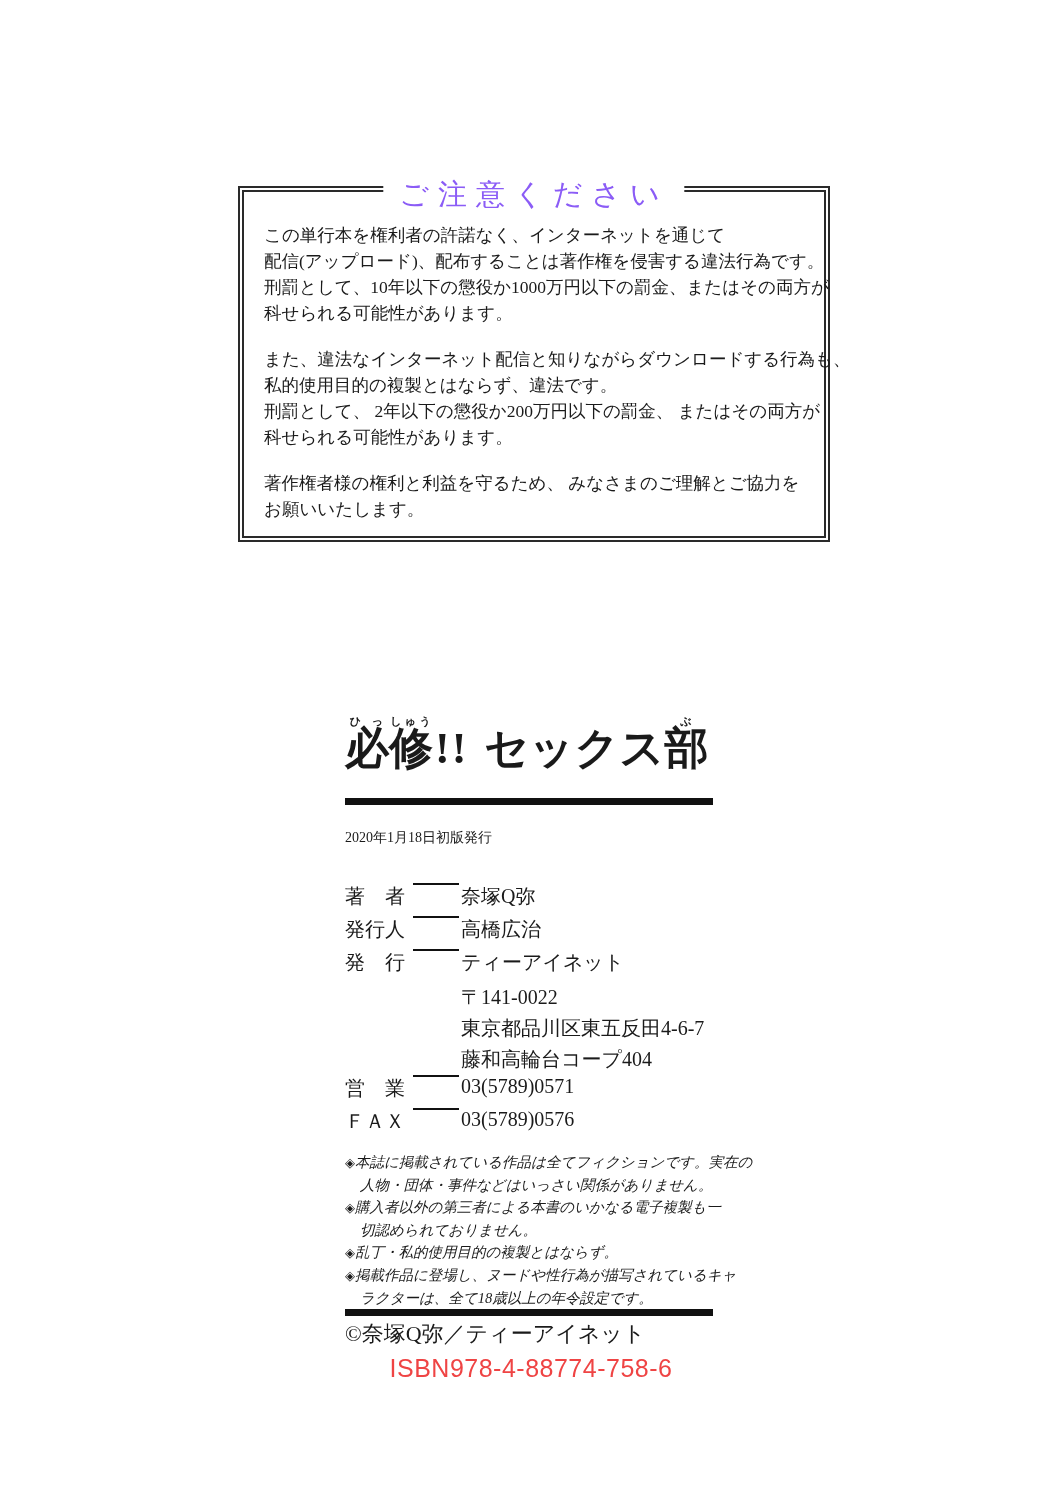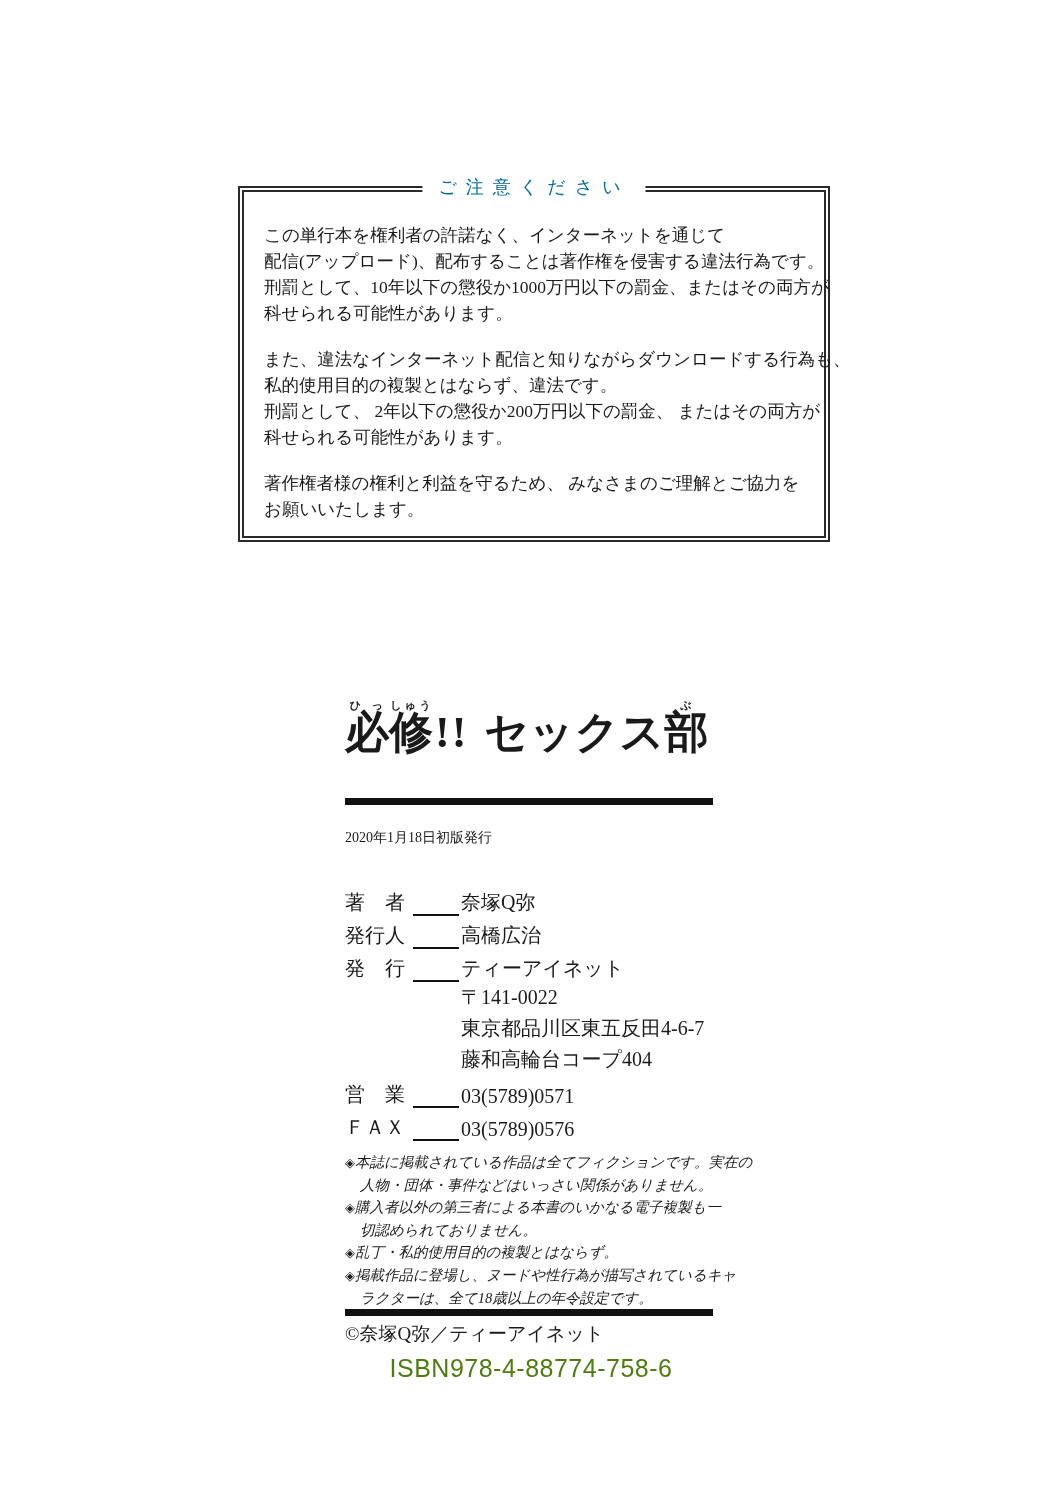--- a/index.html
+++ b/index.html
@@ -18,73 +18,73 @@
     width:592px;height:356px;
     border:6px double #2a2a2a;
     box-sizing:border-box;
     background:#fff;
   }
   .notice-legend{
     position:absolute;top:-17px;left:50%;
     transform:translateX(-50%);
     background:#fff;
     padding:0 16px;
-    font-size:18px;
+    font-size:29px;
     letter-spacing:9px;
     white-space:nowrap;
-    color:#0369a1;
+    color:#8b5cf6;
   }
   .notice-content{
     padding:30px 26px 0 20px;
     font-size:17.5px;
     line-height:26px;
   }
   .notice-para{margin:0 0 20px 0;}
   .notice-line{white-space:nowrap;}
 
   
   .colophon{
     position:absolute;left:345px;top:700px;
     width:372px;
     white-space:nowrap;
   }
   .book-title{
     height:72px;
-    display:flex;
+    display:flex;align-items:flex-end;
     font-weight:bold;
     font-size:44px;
     line-height:1.05;
   }
   .book-title ruby rt{
     font-size:11px;
     font-weight:bold;
     letter-spacing:1px;
   }
   .title-excl{margin:0 16px 0 2px;letter-spacing:2px;}
   .rule{height:7px;background:#111;width:368px;}
   .rule-top{margin-top:26px;}
   .pub-date{font-size:14px;line-height:26px;margin-top:20px;}
   .pub-rows{margin-top:32px;font-size:20px;}
-  .pub-row{display:flex;align-items:flex-end;height:33px;}
+  .pub-row{display:flex;align-items:flex-start;height:33px;}
   .row-label{display:inline-block;width:66px;}
   .dash{display:inline-block;width:46px;height:2px;background:#111;margin:0 2px;flex:none;}
   .address{margin-left:116px;font-size:20px;line-height:31px;}
   .notes{margin-top:10px;font-size:14.5px;line-height:22px;font-style:italic;}
   .note-line{padding-left:15px;}
   .note-line.first{padding-left:0;}
   .note-mark{font-size:13px;}
   .rule-bottom{margin-top:0px;}
-  .copyright-line{font-size:19px;line-height:24px;margin-top:6px;}
+  .copyright-line{font-size:22px;line-height:24px;margin-top:6px;}
   .isbn{
     font-family:"Liberation Sans","DejaVu Sans",sans-serif;
     font-size:25px;line-height:28px;
     margin-top:8px;
     text-align:center;
     letter-spacing:0.5px;
-    color:#4d7c0f;
+    color:#ef4444;
   }
 </style>
 </head>
 <body>
 
 <div class="page">
 
   <div class="notice-box">
     <div class="notice-legend">ご注意ください</div>
     <div class="notice-content">

